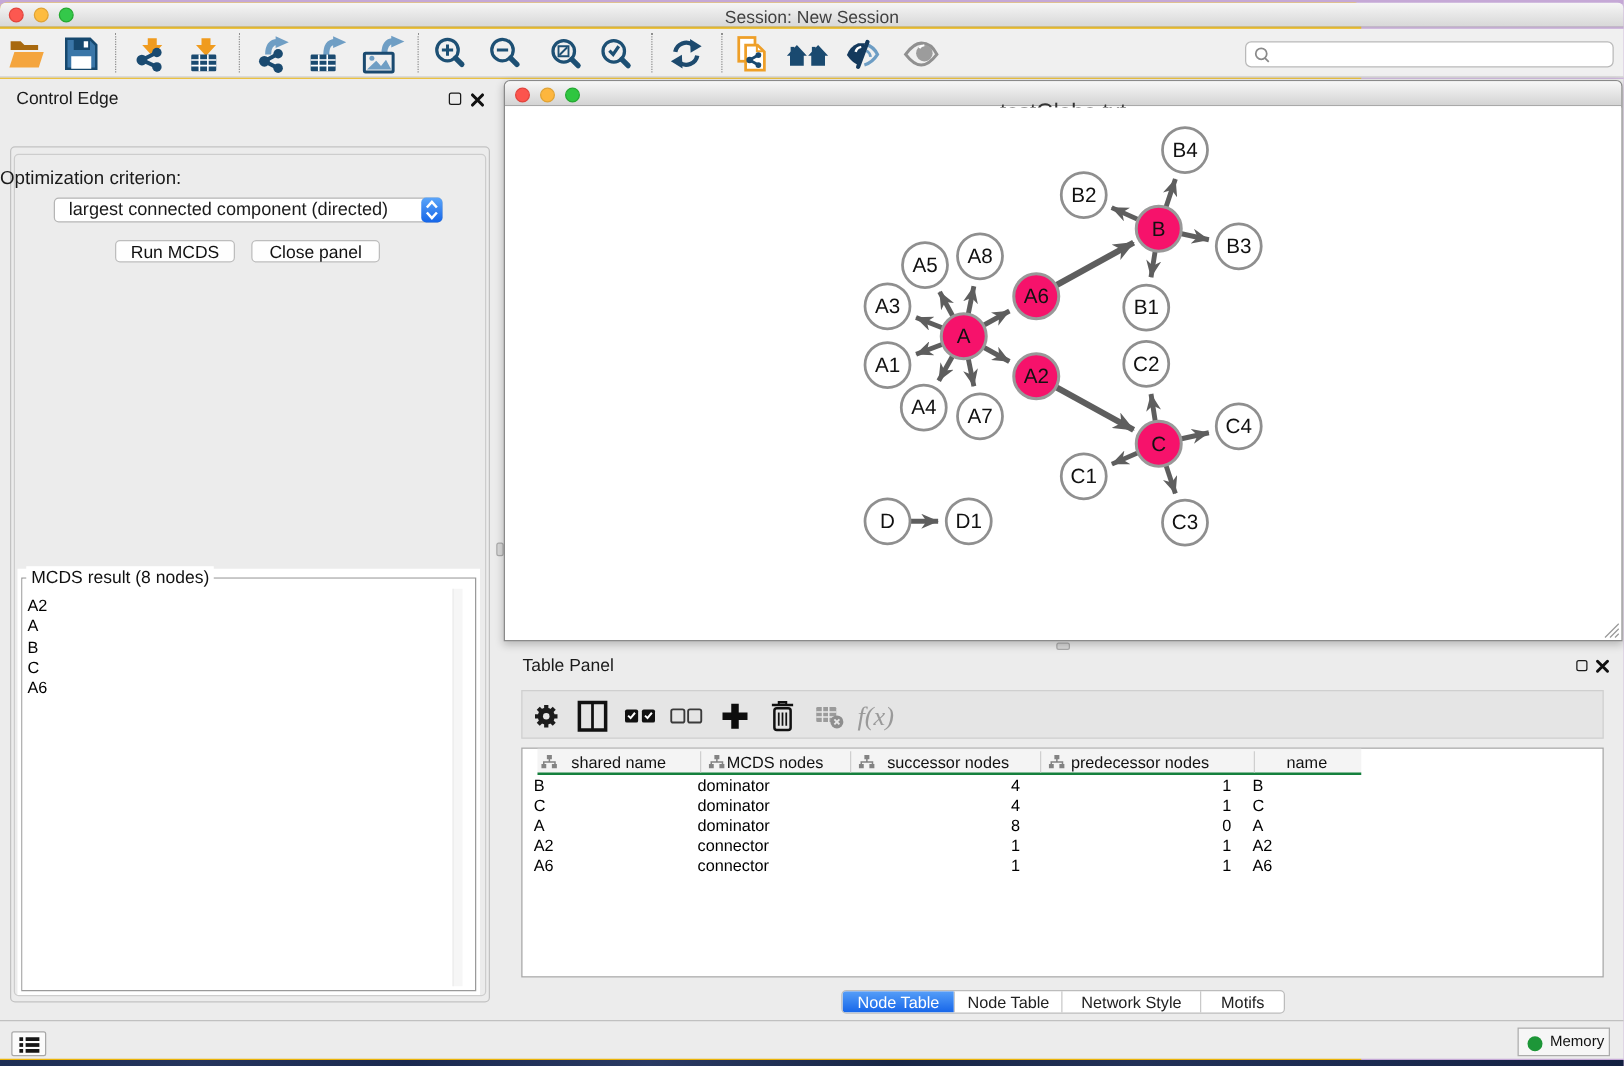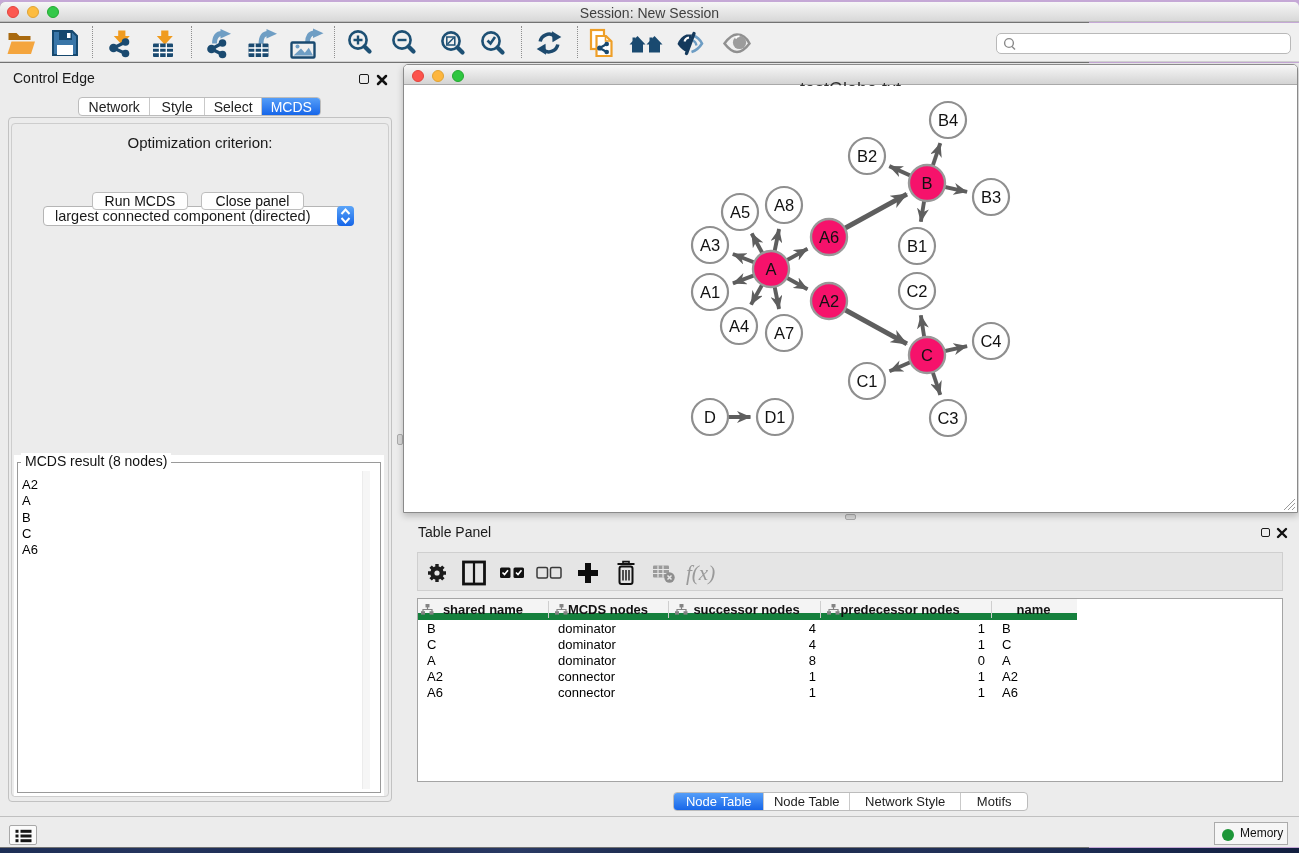--- a/index.html
+++ b/index.html
@@ -1,21 +1,21 @@
 <!DOCTYPE html>
 <html><head>
 <meta charset="utf-8">
 <style>
 * { margin:0; padding:0; box-sizing:border-box; }
 html,body { width:1299px; height:853px; overflow:hidden; }
 body { font-family:"Liberation Sans", sans-serif; background:#c5a8d6; position:relative; }
 .abs { position:absolute; }
 #wallbot { position:absolute; left:0; bottom:0; width:1299px; height:5px;
   background:linear-gradient(90deg,#1d2e55 0%,#25355e 12%,#1a2950 25%,#2a3a64 40%,#182646 55%,#223158 70%,#1b2a50 85%,#121f40 100%); }
-#app { position:absolute; top:2px; left:0; width:1089px; height:846px; background:#737373;
+#app { position:absolute; top:2px; left:0; width:1089px; height:846px; background:#eab308;
   border-radius:5px 5px 0 0; }
 #titlebar { position:absolute; top:0; left:0; width:1299px; height:20px;
   background:linear-gradient(#f6f6f6,#d8d8d8); border-bottom:1px solid #bcbcbc; border-radius:5px 5px 0 0; }
 .tl { position:absolute; top:4px; width:12px; height:12px; border-radius:50%; }
 #titlebar .t1 { left:7px; background:#fc5850; border:0.5px solid #e2443d; }
 #titlebar .t2 { left:26.5px; background:#fdbc40; border:0.5px solid #e0a334; }
 #titlebar .t3 { left:47px; background:#34c84a; border:0.5px solid #24a931; }
 #titletext { position:absolute; top:3px; width:100%; text-align:center; font-size:14px; color:#404040; }
 #toolbar { position:absolute; top:21px; left:0; width:1299px; height:39px; background:#f0f0f0;
   border-bottom:1px solid #d2d2d2; }
@@ -33,23 +33,23 @@
 #membtn .mt { position:absolute; left:25px; top:4px; }
 
 #cptitle { position:absolute; left:13px; top:68px; font-size:14px; color:#1a1a1a; }
 #cptabs { position:absolute; left:78px; top:95px; width:243px; height:19px; display:flex;
   background:#fff; border:1px solid #bcbcbc; border-radius:4px; font-size:14px; color:#222; z-index:5; }
 #cptabs div { border-right:1px solid #c9c9c9; display:flex; align-items:center; justify-content:center; }
 #cptabs div:last-child { border-right:none; }
 #cptabs .sel { background:linear-gradient(#559ef8,#1766e9); color:#fff; border-radius:0 3px 3px 0; }
 #cpouter { position:absolute; left:8px; top:115px; width:384px; height:685px; border:1px solid #c2c2c2; border-radius:4px; }
 #cpinner { position:absolute; left:11px; top:121px; width:378px; height:674px; border:1px solid #cdcdcd; border-radius:4px; }
-#optlabel { position:absolute; left:0px; top:132px; width:400px; text-align:center; font-size:15px; color:#1a1a1a; }
+#optlabel { position:absolute; left:0px; top:132px; width:400px; text-align:left; font-size:15px; color:#1a1a1a; }
 #combo { position:absolute; left:43px; top:156px; width:311px; height:20px; background:#fff;
-  border:1px solid #b5b5b5; border-radius:4px; font-size:14.5px; color:#1a1a1a;margin-top:48px; }
+  border:1px solid #b5b5b5; border-radius:4px; font-size:14.5px; color:#1a1a1a; }
 #combo .ct { position:absolute; left:11px; top:1px; }
 #combo .step { position:absolute; right:-1px; top:-1px; width:17px; height:20px; border-radius:4px;
   background:linear-gradient(#5ba5f9,#1565e8); }
 .btn { position:absolute; top:190px; height:18px; background:#fefefe; border:1px solid #bdbdbd;
   border-radius:4px; font-size:14px; color:#111; text-align:center; line-height:16.5px; }
 #runbtn { left:92px; width:96px; }
 #closebtn { left:201px; width:103px; }
 #mcdswhite { position:absolute; left:14px; top:453px; width:370px; height:341px; background:#fff; }
 #mcdsgroup { position:absolute; left:17px; top:460px; width:364px; height:331px; border:1px solid #9a9a9a; }
 #mcdstitle { position:absolute; left:21px; top:451px; background:#fff; padding:0 4px; font-size:14px; color:#111; }
@@ -68,21 +68,21 @@
 #canvas { position:absolute; left:0; top:21px; width:893px; height:426px; background:#fff; overflow:hidden; }
 </style>
 </head>
 <body>
 <style>
 
 #tptitle { position:absolute; left:418px; top:522px; font-size:14px; color:#1a1a1a; }
 #tptools { position:absolute; left:417px; top:550px; width:866px; height:39px; background:#e5e5e5;
   border:1px solid #cfcfcf; }
 #tbox { position:absolute; left:417px; top:596px; width:866px; height:184px; background:#fff; border:1px solid #a4a4a4; }
-#thead { position:absolute; left:0; top:0; width:659px; height:21px; background:#f4f4f4; border-bottom:7px solid #15803d;font-weight:bold; }
+#thead { position:absolute; left:12px; top:0; width:659px; height:21px; background:#f4f4f4; border-bottom:2px solid #15803d; }
 .hsep { position:absolute; top:2px; height:17px; width:0; border-left:1px solid #cfcfcf; }
 .hlab { position:absolute; top:3px; font-size:13px; color:#111; text-align:center; }
 .trow { position:absolute; font-size:13px; color:#000; height:16px; line-height:16px; }
 .tabsbot { position:absolute; left:673px; top:790px; width:355px; height:19px; display:flex;
   background:#fff; border:1px solid #bcbcbc; border-radius:4px; font-size:13px; color:#222; }
 .tabsbot div { border-right:1px solid #c9c9c9; display:flex; align-items:center; justify-content:center; }
 .tabsbot div:last-child { border-right:none; }
 .tabsbot .sel { background:linear-gradient(#559ef8,#1766e9); color:#fff; border-radius:3px 0 0 3px; }
 .icon { position:absolute; }
 </style>
@@ -205,26 +205,20 @@
         </svg></div>
 </div>
 <div id="mainbg"></div>
 <div id="cptitle">Control Edge</div>
 <div class="abs" style="left:359px;top:72px;width:10px;height:10px;border:1.6px solid #1a1a1a;border-radius:2px"></div>
 <svg class="abs" style="left:376px;top:72px" width="13" height="12" xmlns="http://www.w3.org/2000/svg">
       <path d="M2,2 L10,10 M10,2 L2,10" stroke="#111" stroke-width="2.5" stroke-linecap="round"></path>
     </svg>
 <div id="cpouter"></div>
 <div id="cpinner"></div>
-<div id="cptabs">
-<div style="width:72px">Network</div>
-      <div style="width:55px">Style</div>
-      <div style="width:58px">Select</div>
-      <div class="sel" style="width:58px">MCDS</div>
-</div>
 <div id="optlabel">Optimization criterion:</div>
 <div id="combo">
       <span class="ct">largest connected component (directed)</span>
 <span class="step"><svg width="17" height="20" xmlns="http://www.w3.org/2000/svg">
           <path d="M4.5,8 L8.5,3.5 L12.5,8 M4.5,12 L8.5,16.5 L12.5,12" stroke="#fff" stroke-width="2" fill="none"></path>
         </svg></span>
     </div>
 <div class="btn" id="runbtn">Run MCDS</div>
 <div class="btn" id="closebtn">Close panel</div>
 <div id="mcdswhite"></div>

